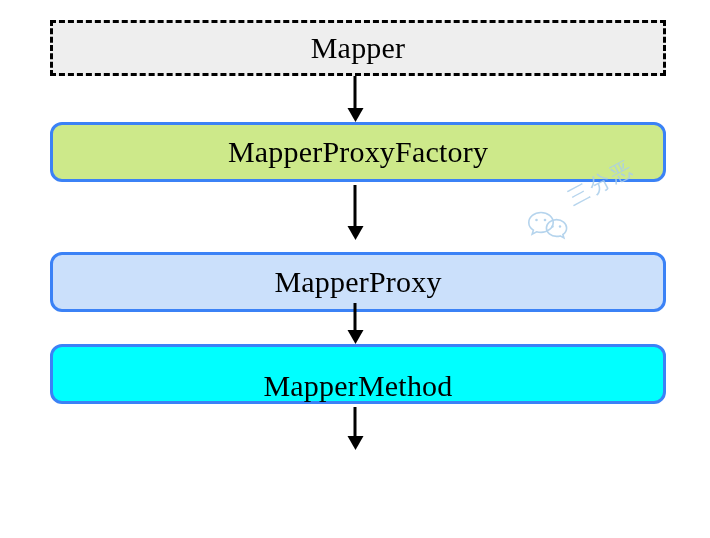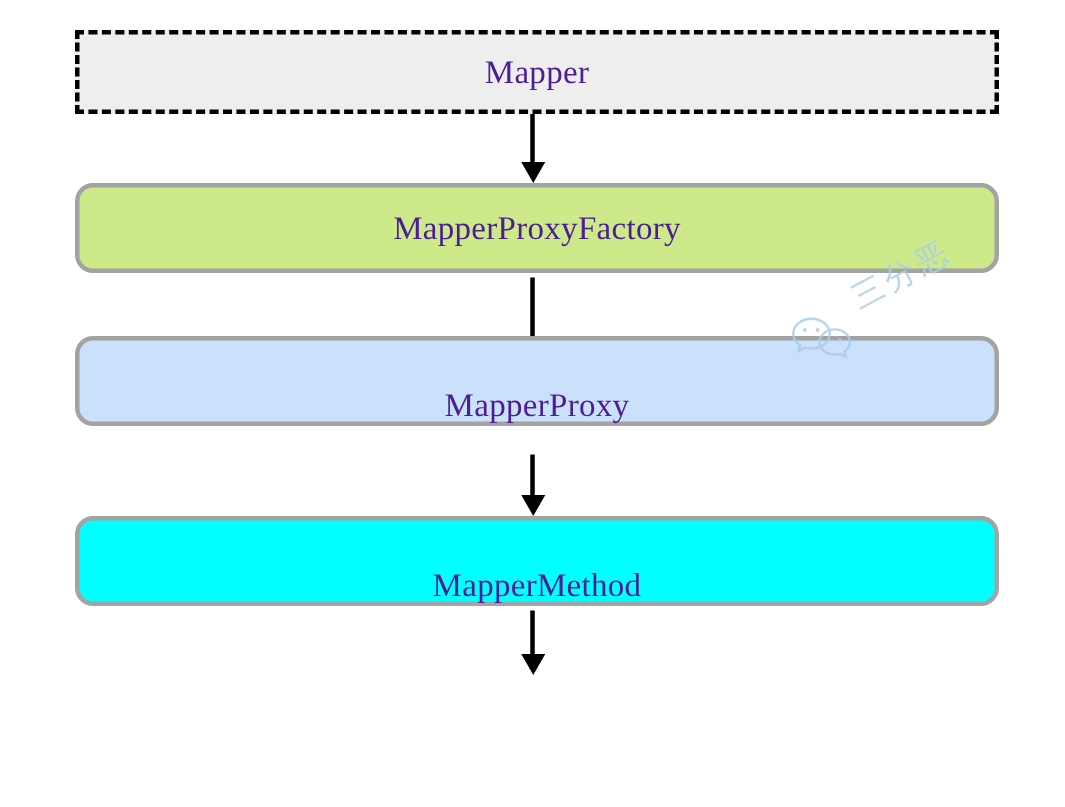--- a/index.html
+++ b/index.html
@@ -24,45 +24,45 @@
 
   
   .node {
     position: absolute;
     left: 50px;
     width: 616px;
     box-sizing: border-box;
     display: flex;
     align-items: center;
     justify-content: center;
-    color: #4c1d95;
-    font-size: 22px;
+    color: #000000;
+    font-size: 30px;
     line-height: 1;
     letter-spacing: 0.2px;
     user-select: none;
   }
 
   
   .node--dashed {
     top: 20px;
     height: 56px;
     background: #eeeeee;
     border: 3px dashed #000000;
     border-radius: 0;
   }
 
   
   .node--solid {
     height: 60px;
-    border: 3px solid #a3a3a3;
+    border: 3px solid #3b82f6;
     border-radius: 12px;
   }
 
   .node--green  { top: 122px; background: #cde98a; }
-  .node--blue   { top: 224px; background: #cbe0fb; align-items: flex-end; }
+  .node--blue   { top: 252px; background: #cbe0fb; }
   .node--cyan   { top: 344px; background: #00ffff; align-items: flex-end; }
   .node--red    { top: 450px; background: #fb6462; }
 
   
   .arrow {
     position: absolute;
     left: 355px;
     width: 1px;
     transform: translateX(-0.5px);
   }

